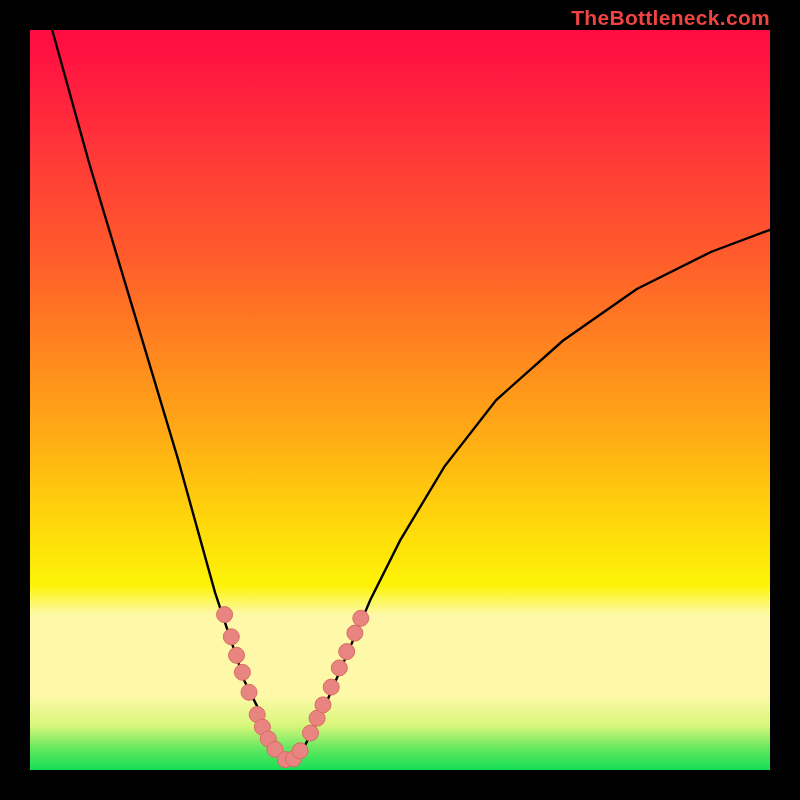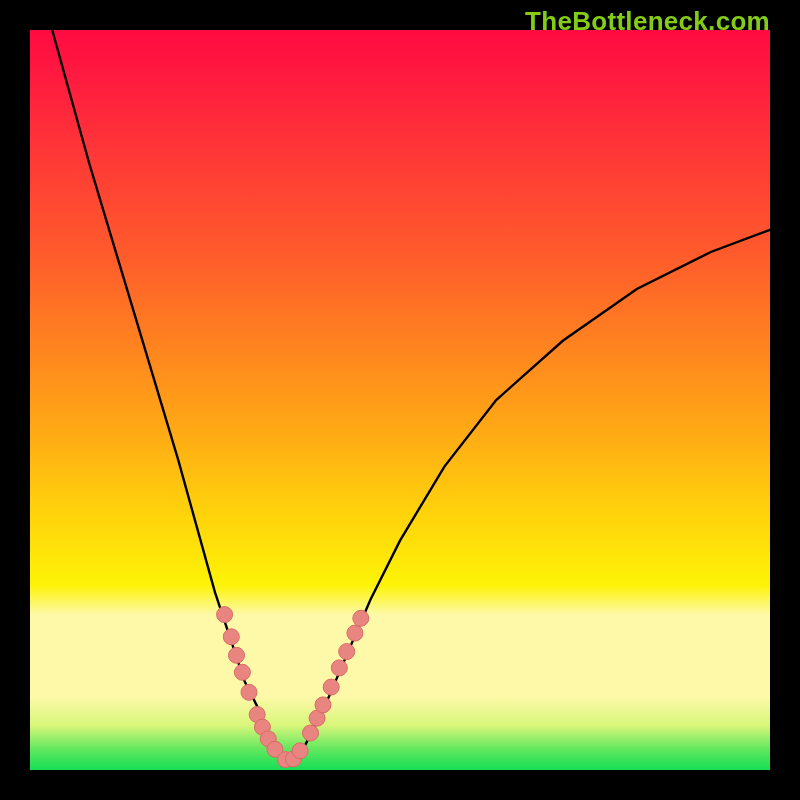--- a/index.html
+++ b/index.html
@@ -37,23 +37,23 @@
       #fdf9a8 86%,
       #fdf9a8 90%,
       #d8f67a 94%,
       #68e860 97%,
       #13df54 100%);
   }
   .watermark {
     position: absolute;
     top: 6px;
     right: 30px;
-    color: #84cc16;
+    color: #ef4444;
     font-weight: bold;
-    font-size: 26px;
+    font-size: 21px;
     letter-spacing: 0.3px;
     user-select: none;
   }
   svg.curve {
     position: absolute;
     left: 0;
     top: 0;
     width: 740px;
     height: 740px;
     overflow: visible;

